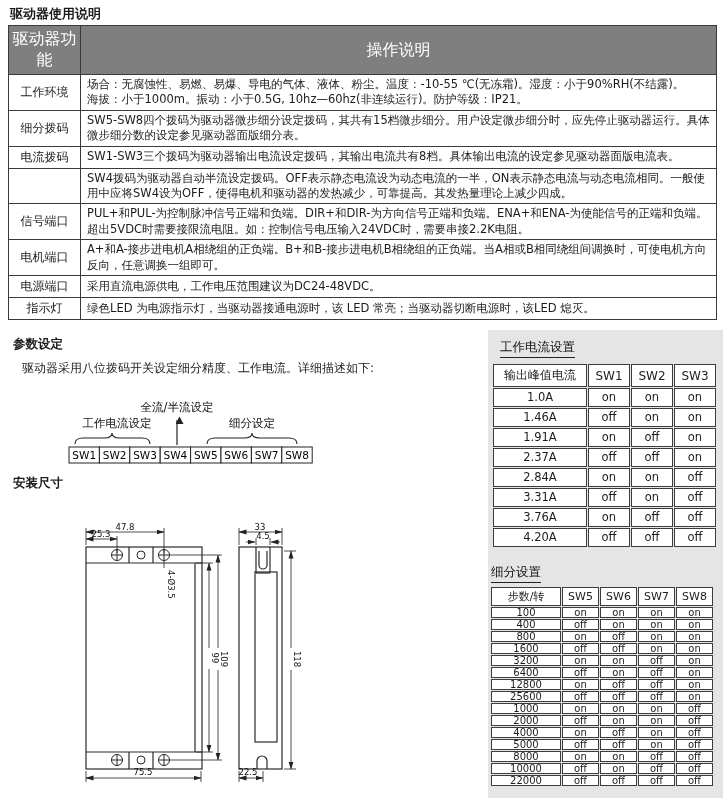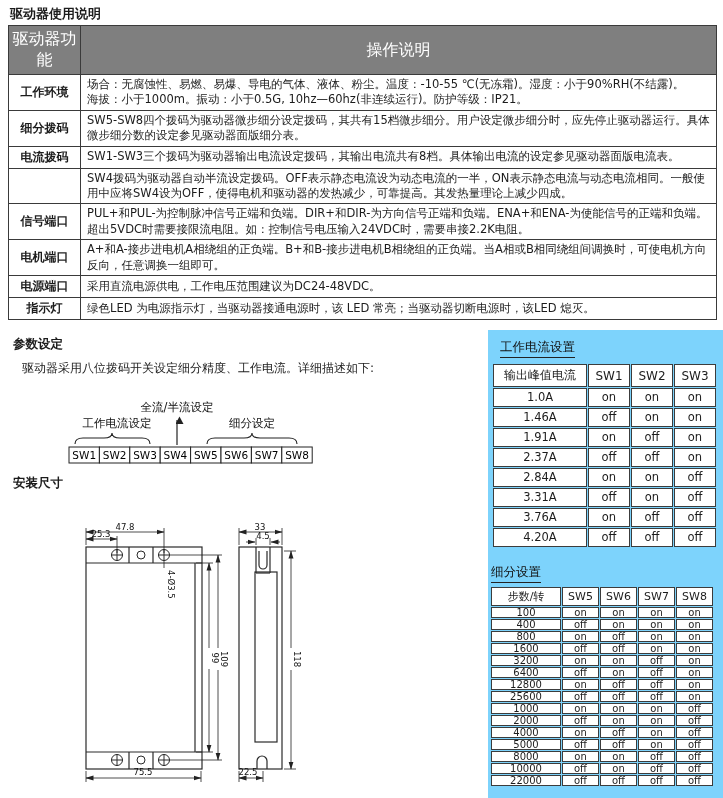--- a/index.html
+++ b/index.html
@@ -6,29 +6,29 @@
   body{font-family:"DejaVu Sans", sans-serif; color:#1c1c1c;}
   #stage{position:relative;width:723px;height:798px;background:#fff;overflow:hidden;}
 
   .doc-title{position:absolute;left:10px;top:5px;font-size:13px;font-weight:bold;}
 
   
   table.func{position:absolute;left:8px;top:25px;width:709px;border-collapse:collapse;table-layout:fixed;}
   table.func th{background:#7f7f7f;color:#ffffff;font-weight:normal;font-size:16px;
     border:1px solid #3a3a3a;padding:3px 2px;}
   table.func td{border:1px solid #3a3a3a;vertical-align:middle;}
-  table.func td.label{text-align:center;font-size:12px;padding:2px 1px;font-weight:bold;}
+  table.func td.label{text-align:center;font-size:12px;padding:2px 1px;}
   table.func td.desc{font-size:11.5px;line-height:1.34;padding:2px 6px;white-space:pre-wrap;}
 
   
   .sec-heading{position:absolute;font-size:12.5px;font-weight:bold;text-align:right;}
   .param-intro{position:absolute;left:22px;top:360px;font-size:12px;}
 
   
-  .panel{position:absolute;left:488px;width:235px;background:#7dd3fc;}
+  .panel{position:absolute;left:488px;width:235px;background:#e5e5e5;}
   .panel .panel-title{display:inline-block;font-size:12.5px;color:#111;
     border-bottom:1px solid #222;padding-bottom:1px;}
   table.mini{border-collapse:separate;border-spacing:1px;table-layout:fixed;}
   table.mini th{background:#fff;border:1px solid #3c3c3c;font-weight:normal;text-align:center;}
   table.mini td{background:#fff;border:1px solid #3c3c3c;text-align:center;}
   table.cur{width:222px;margin-left:4px;}
   table.cur th{font-size:12px;height:19px;}
   table.cur td{font-size:11.5px;height:17px;line-height:17px;padding:0;}
   table.micro{width:224px;margin-left:2px;}
   table.micro th{font-size:11px;height:14px;}

